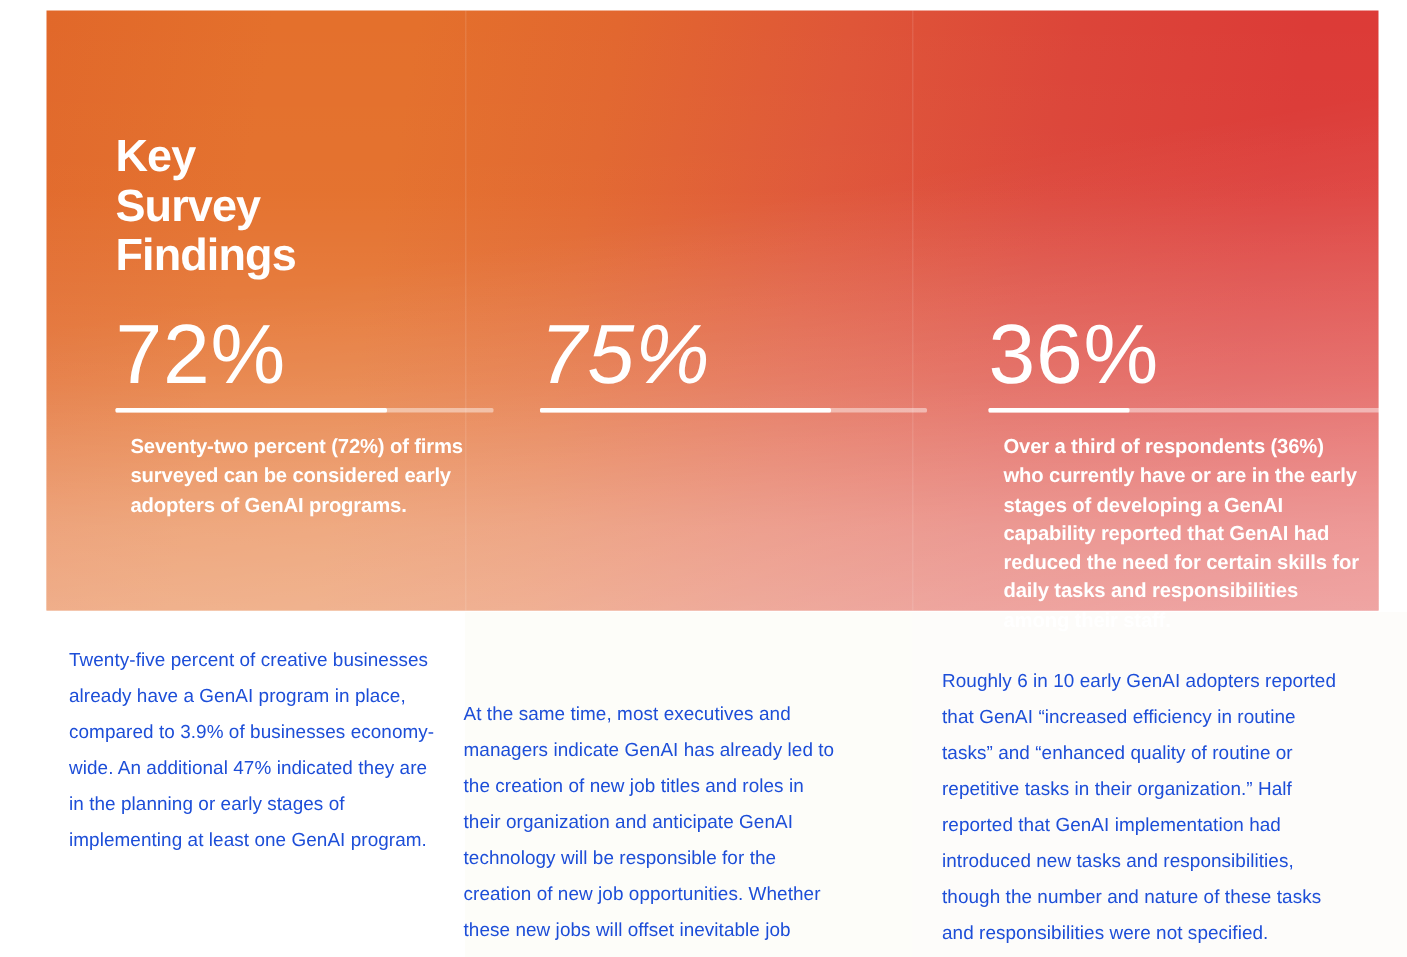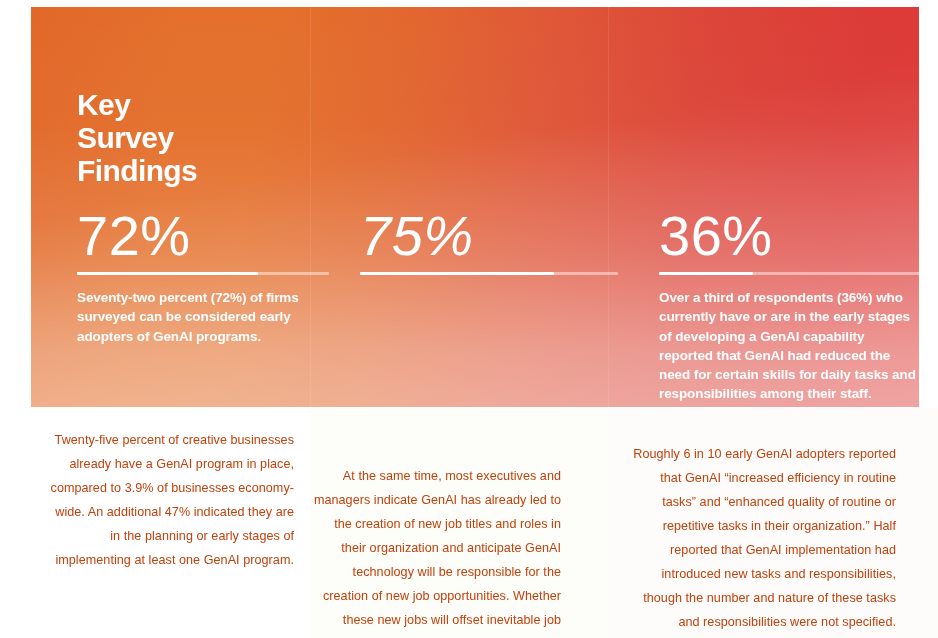--- a/index.html
+++ b/index.html
@@ -124,32 +124,31 @@
     left: 0; top: 0; bottom: 0;
     background: #ffffff;
     border-radius: 1px;
   }
 
   .stat-text {
     font-size: 13.5px;
     font-weight: 700;
     line-height: 19.3px;
     letter-spacing: -0.1px;
-    margin: 0;
+    margin: 10px;
   }
 
   
   .body-col {
     position: absolute;
     top: 428px;
-    color: #c2410c;
+    color: #1d4ed8;
     font-size: 12.6px;
     line-height: 24px;
     letter-spacing: 0.05px;
-    text-align: right;
   }
   .body-col.c1 { left: 46px;  width: 248px; }
   .body-col.c2 { left: 309px; width: 252px; margin-top: 36px; }
   .body-col.c3 { left: 628px; width: 268px; margin-top: 14px; }
   .body-col p { margin: 0; }
 </style>
 </head>
 <body>
 
 <div id="page">

